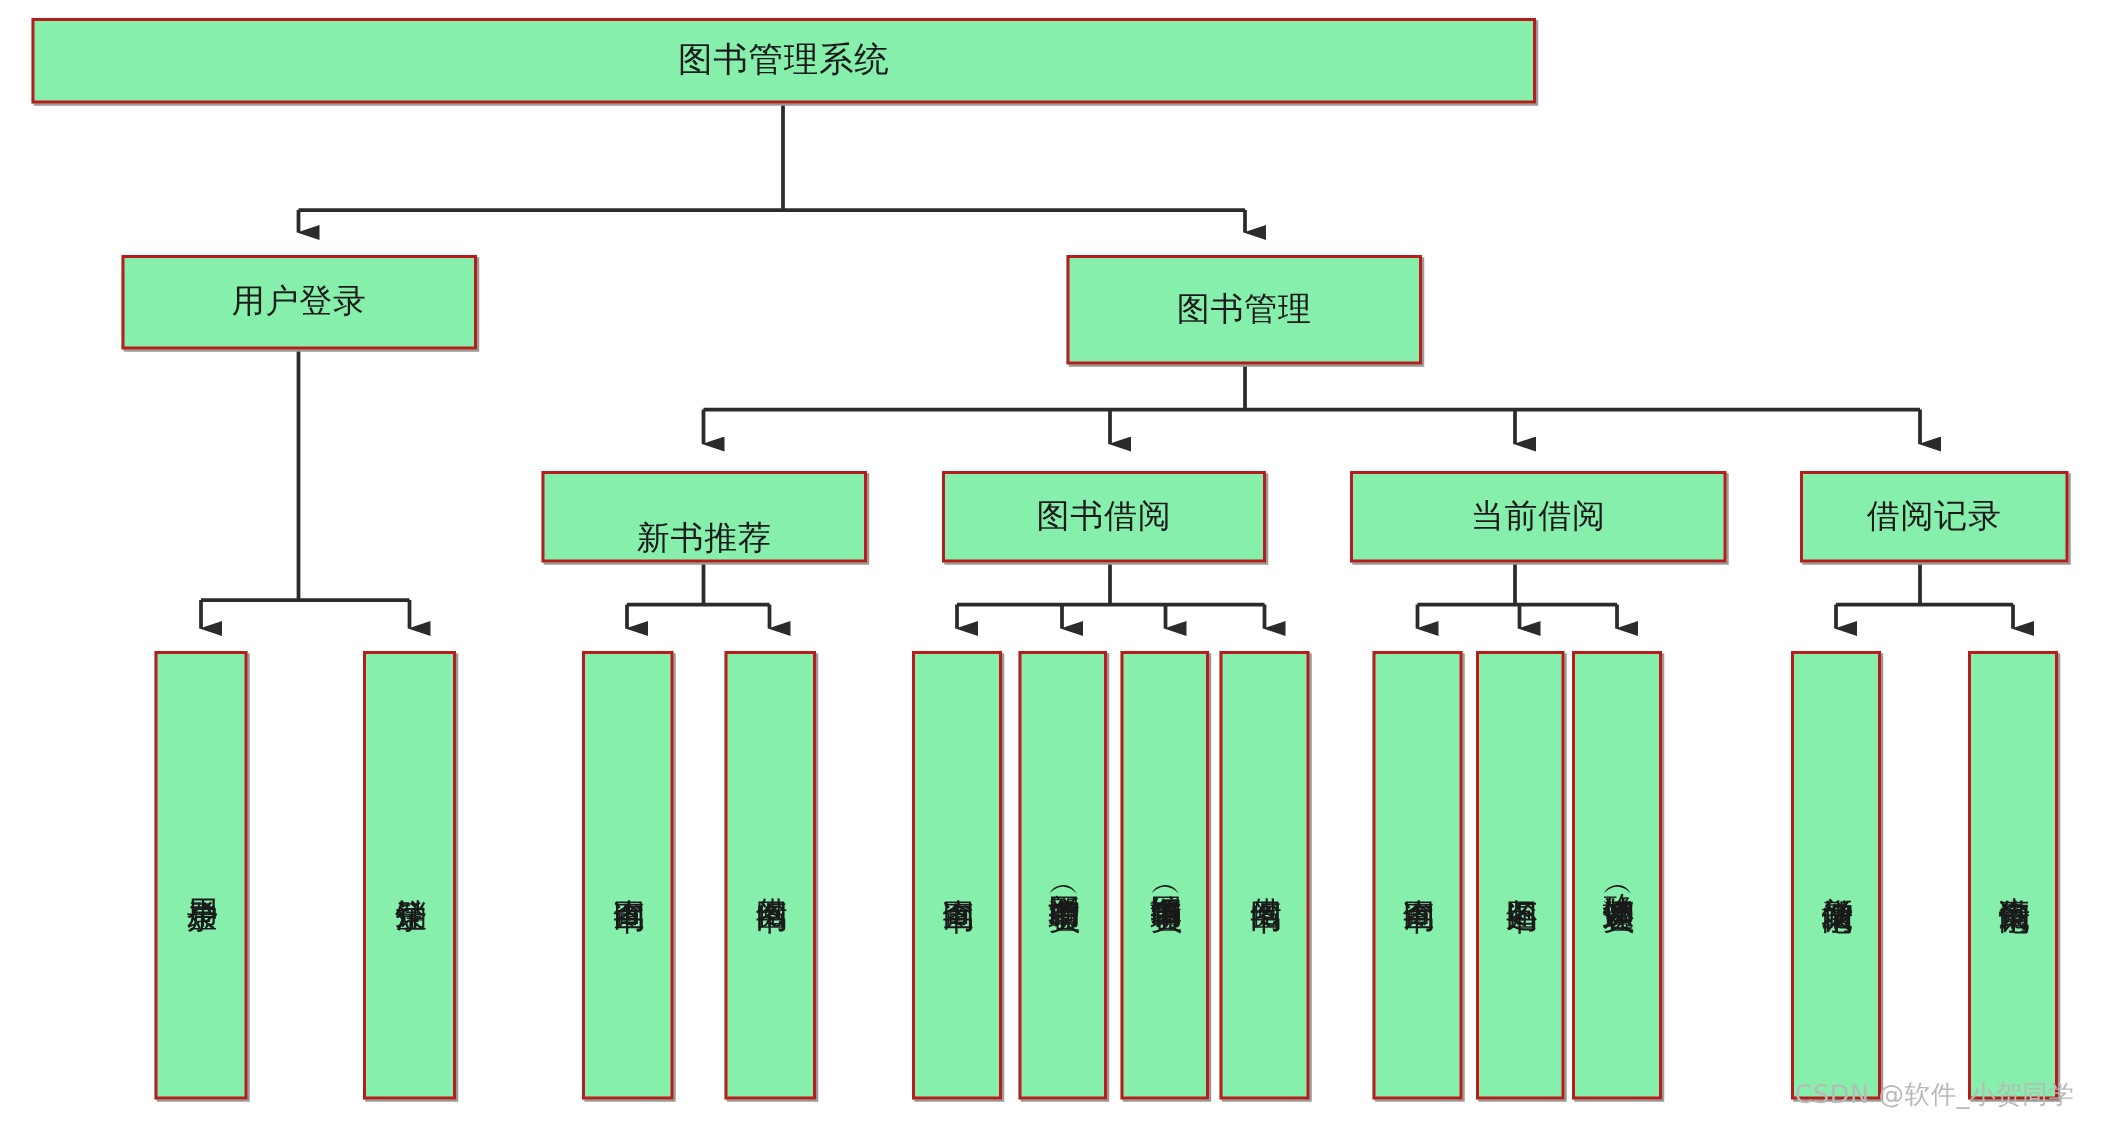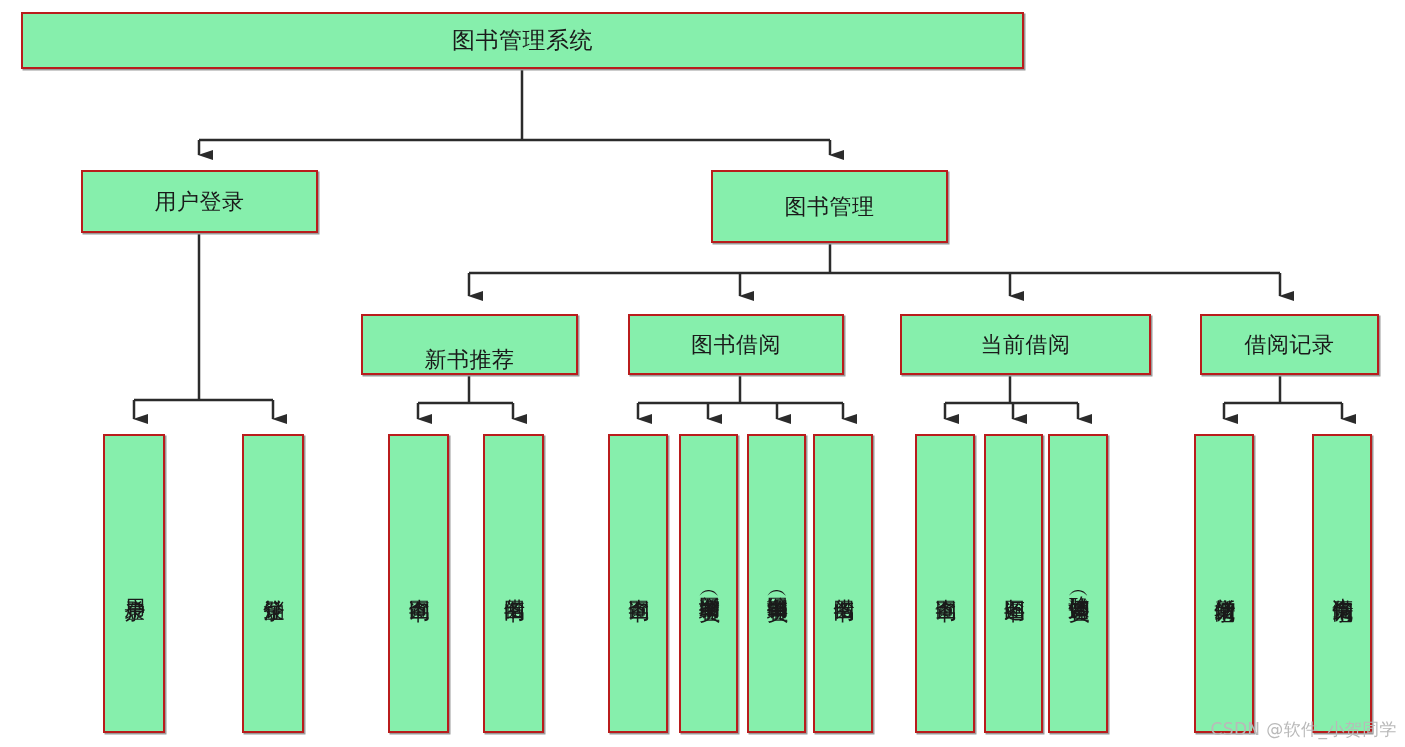--- a/index.html
+++ b/index.html
@@ -55,21 +55,21 @@
     font-size: 21px;
     line-height: 1.14;
     letter-spacing: 1px;
     max-height: 100%;
   }
   #title-node .label {
     font-size: 23px;
   }
   .watermark {
     position: absolute;
-    right: 8px;
+    right: 22px;
     bottom: 6px;
     font-size: 17px;
     color: #b9b9b9;
     white-space: nowrap;
     letter-spacing: 0.4px;
   }
 </style>
 </head>
 <body>
 

